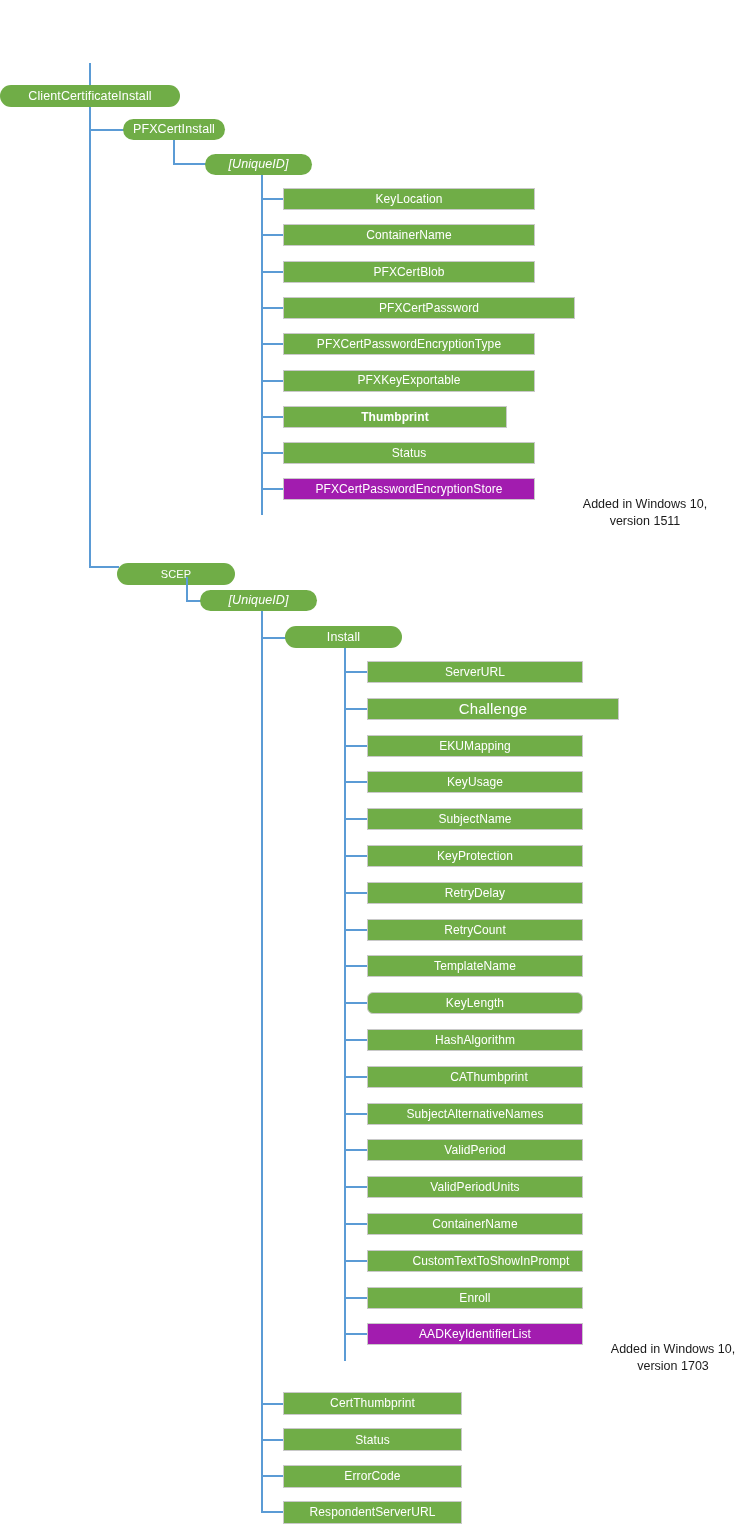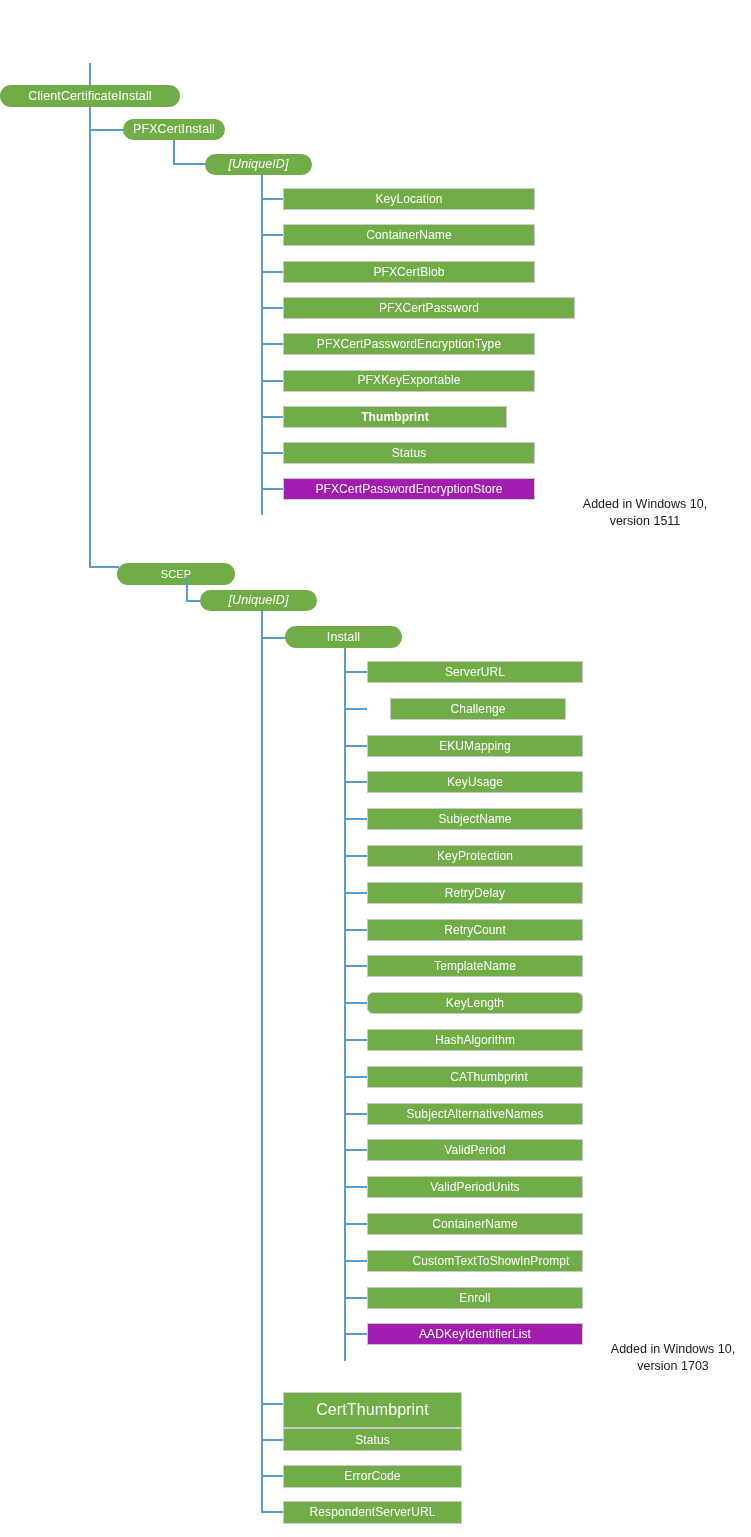--- a/index.html
+++ b/index.html
@@ -109,21 +109,21 @@
 
   <div class="conn h" style="left:261px; top:637px; width:28px;"></div>
   <div class="node green rounded" id="n-install" style="left:285px; top:626px; width:117px; height:22px; font-size:12.5px;">Install</div>
 
   <div class="conn v" style="left:344px; top:648px; height:713px;"></div>
 
   <div id="install-children">
       <div class="conn h" style="left: 344px; top: 671px; width: 23px;"></div>
       <div class="node rect green" style="left: 367px; top: 661px; width: 216px; height: 22px; font-size: 12px;">ServerURL</div>
       <div class="conn h" style="left: 344px; top: 707.8px; width: 23px;"></div>
-      <div class="node rect green" style="left: 367px; top: 697.8px; width: 176px; height: 22px; font-size: 12px; margin-left: 23px;">Challenge</div>
+      <div class="node rect green" style="left: 367px; top: 697.8px; width: 252px; height: 22px; font-size: 15px;">Challenge</div>
       <div class="conn h" style="left: 344px; top: 744.6px; width: 23px;"></div>
       <div class="node rect green" style="left: 367px; top: 734.6px; width: 216px; height: 22px; font-size: 12px;">EKUMapping</div>
       <div class="conn h" style="left: 344px; top: 781.4px; width: 23px;"></div>
       <div class="node rect green" style="left: 367px; top: 771.4px; width: 216px; height: 22px; font-size: 12px;">KeyUsage</div>
       <div class="conn h" style="left: 344px; top: 818.2px; width: 23px;"></div>
       <div class="node rect green" style="left: 367px; top: 808.2px; width: 216px; height: 22px; font-size: 12px;">SubjectName</div>
       <div class="conn h" style="left: 344px; top: 855px; width: 23px;"></div>
       <div class="node rect green" style="left: 367px; top: 845px; width: 216px; height: 22px; font-size: 12px;">KeyProtection</div>
       <div class="conn h" style="left: 344px; top: 891.8px; width: 23px;"></div>
       <div class="node rect green" style="left: 367px; top: 881.8px; width: 216px; height: 22px; font-size: 12px;">RetryDelay</div>
@@ -151,21 +151,21 @@
       <div class="node rect green" style="left: 367px; top: 1286.6px; width: 216px; height: 22px; font-size: 12px;">Enroll</div>
       <div class="conn h" style="left: 344px; top: 1333.4px; width: 23px;"></div>
       <div class="node rect blue" style="left: 367px; top: 1323.4px; width: 216px; height: 22px; font-size: 12px;">AADKeyIdentifierList</div>
     </div>
 
   <div class="note" style="left:595px; top:1341px; width:156px;">Added in Windows 10,
 version 1703</div>
 
   <div id="uid-children">
       <div class="conn h" style="left: 261px; top: 1402.5px; width: 22px;"></div>
-      <div class="node rect green" style="left: 283px; top: 1392px; width: 179px; height: 36px; font-size: 16px;">CertThumbprint</div>
+      <div class="node rect green" style="left: 283px; top: 1392px; width: 179px; height: 23px; font-size: 12px;">CertThumbprint</div>
       <div class="conn h" style="left: 261px; top: 1438.8px; width: 22px;"></div>
       <div class="node rect green" style="left: 283px; top: 1428.3px; width: 179px; height: 23px; font-size: 12px;">Status</div>
       <div class="conn h" style="left: 261px; top: 1475.1px; width: 22px;"></div>
       <div class="node rect green" style="left: 283px; top: 1464.6px; width: 179px; height: 23px; font-size: 12px;">ErrorCode</div>
       <div class="conn h" style="left: 261px; top: 1511.4px; width: 22px;"></div>
       <div class="node rect green" style="left: 283px; top: 1500.9px; width: 179px; height: 23px; font-size: 12px;">RespondentServerURL</div>
     </div>
 
 </div>
 

